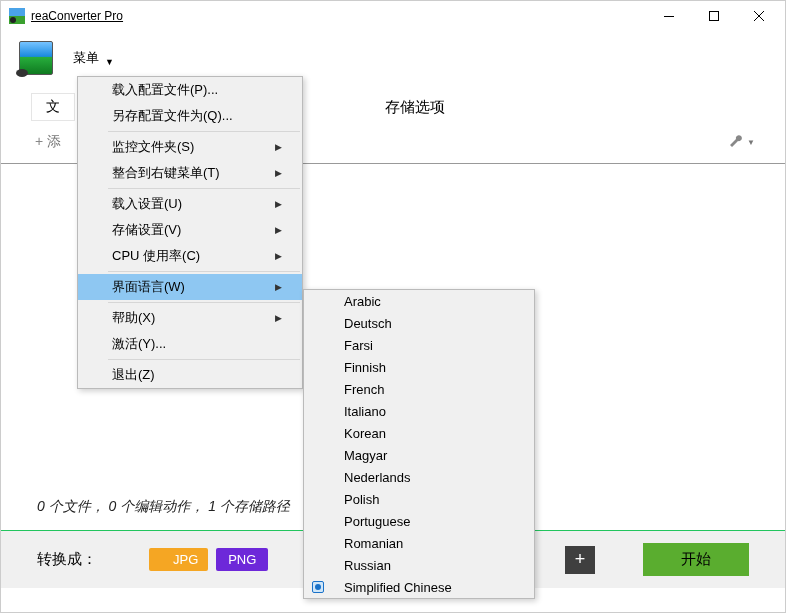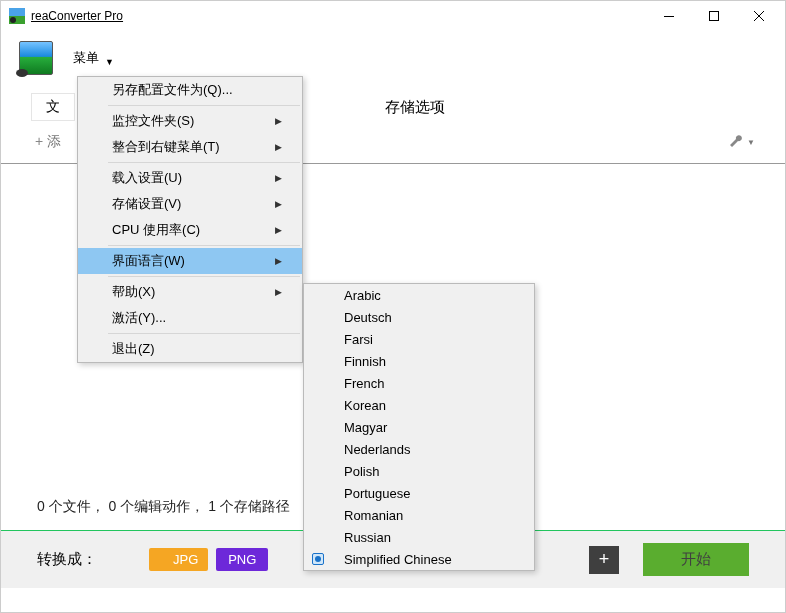--- a/index.html
+++ b/index.html
@@ -20,38 +20,38 @@
 .tab { padding: 4px 14px; background: #f9f9f9; border: 1px solid #e5e5e5; font-size: 14px; }
 .tab.active { background: #fff; }
 .tab.center { flex: 1; text-align: center; background: transparent; border: none; font-size: 15px; }
 
 .add-row { display: flex; align-items: center; padding: 10px 30px; border-bottom: 1px solid #999; }
 .add-btn { color: #777; font-size: 14px; padding: 2px 4px; }
 .wrench { margin-left: auto; color: #666; display: flex; align-items: center; gap: 3px; }
 
 .main-area { position: relative; height: 320px; }
 
-.status-line { padding: 14px 36px; color: #222; font-size: 14px; }
+.status-line { padding: 14px 36px; color: #222; font-size: 14px; font-style: italic; }
 
 .bottom-bar { display: flex; align-items: center; padding: 12px 36px; background: #f0f0f0; gap: 8px; border-top: 1px solid #22c55e; }
 .bottom-label { font-size: 15px; margin-right: 44px; }
 .fmt-chip { min-width: 52px; padding: 4px 10px; text-align: center; font-size: 13px; border-radius: 2px; }
 .fmt-chip.orange { background: #f5a623; color: #fff; padding-left: 24px; }
 .fmt-chip.grey { background: #6d28d9; color: #fff; }
 .plus-chip { width: 30px; height: 28px; background: #3f3f3f; color: #fff; display: flex; align-items: center; justify-content: center; font-size: 18px; margin-left: auto; }
-.start-btn { margin-left: 16px; background: #5aad2f; color: #404040; padding: 7px 38px; font-size: 15px; }
+.start-btn { margin-left: 40px; background: #5aad2f; color: #000000; padding: 7px 38px; font-size: 15px; }
 
 .dropdown { position: absolute; top: 75px; left: 76px; width: 226px; background: #f0f0f0; border: 1px solid #bababa; box-shadow: 2px 2px 6px rgba(0,0,0,.2); z-index: 10; }
 .dropdown .stripe { position: absolute; left: 0; top: 0; bottom: 0; width: 28px; background: #f0f0f0; }
 .menu-item { display: flex; align-items: center; height: 26px; padding: 0 20px 0 34px; position: relative; }
 .menu-item.highlight { background: #8ec7f2; }
 .menu-item .arrow { margin-left: auto; color: #333; font-size: 10px; }
 .sep { height: 1px; background: #d6d6d6; margin: 2px 2px 2px 30px; }
 
-.submenu { position: absolute; top: 282px; left: 302px; width: 232px; background: #f0f0f0; border: 1px solid #bababa; box-shadow: 2px 2px 6px rgba(0,0,0,.2); z-index: 11; }
+.submenu { position: absolute; top: 288px; left: 302px; width: 232px; background: #f0f0f0; border: 1px solid #bababa; box-shadow: 2px 2px 6px rgba(0,0,0,.2); z-index: 11; }
 .submenu .stripe { position: absolute; left: 0; top: 0; bottom: 0; width: 28px; background: #f0f0f0; }
 .sub-item { display: flex; align-items: center; height: 22px; padding: 0 12px 0 40px; position: relative; font-size: 13px; }
 .sub-item .check { position: absolute; left: 8px; width: 12px; height: 12px; border: 1px solid #1a72c9; background: #cfe6f9; border-radius: 2px; }
 .sub-item .check::after { content: ""; position: absolute; left: 2px; top: 2px; width: 6px; height: 6px; background: #1a72c9; border-radius: 50%; }
 
 svg { display: block; }
 </style>
 </head>
 <body>
 
@@ -113,20 +113,23 @@
 <div class="bottom-bar">
   <span class="bottom-label">转换成：</span>
   <span class="fmt-chip orange">JPG</span>
   <span class="fmt-chip grey">PNG</span>
   <span class="plus-chip">+</span>
   <span class="start-btn">开始</span>
 </div>
 
 <div class="dropdown" id="main-menu">
   <div class="stripe"></div>
+<div class="menu-item">
+      <span>载入配置文件(P)...</span>
+    </div>
     <div class="menu-item">
       <span>另存配置文件为(Q)...</span>
     </div>
     <div class="sep"></div>
     <div class="menu-item">
       <span>监控文件夹(S)</span>
       <span class="arrow" style="font-size: 9px;">▶</span>
     </div>
     <div class="menu-item">
       <span>整合到右键菜单(T)</span>
@@ -175,20 +178,23 @@
     <div class="sub-item">
       <span>Farsi</span>
     </div>
     <div class="sub-item">
       <span>Finnish</span>
     </div>
     <div class="sub-item">
       <span>French</span>
     </div>
     <div class="sub-item">
+      <span>Italiano</span>
+    </div>
+    <div class="sub-item">
       <span>Korean</span>
     </div>
     <div class="sub-item">
       <span>Magyar</span>
     </div>
     <div class="sub-item">
       <span>Nederlands</span>
     </div>
     <div class="sub-item">
       <span>Polish</span>

